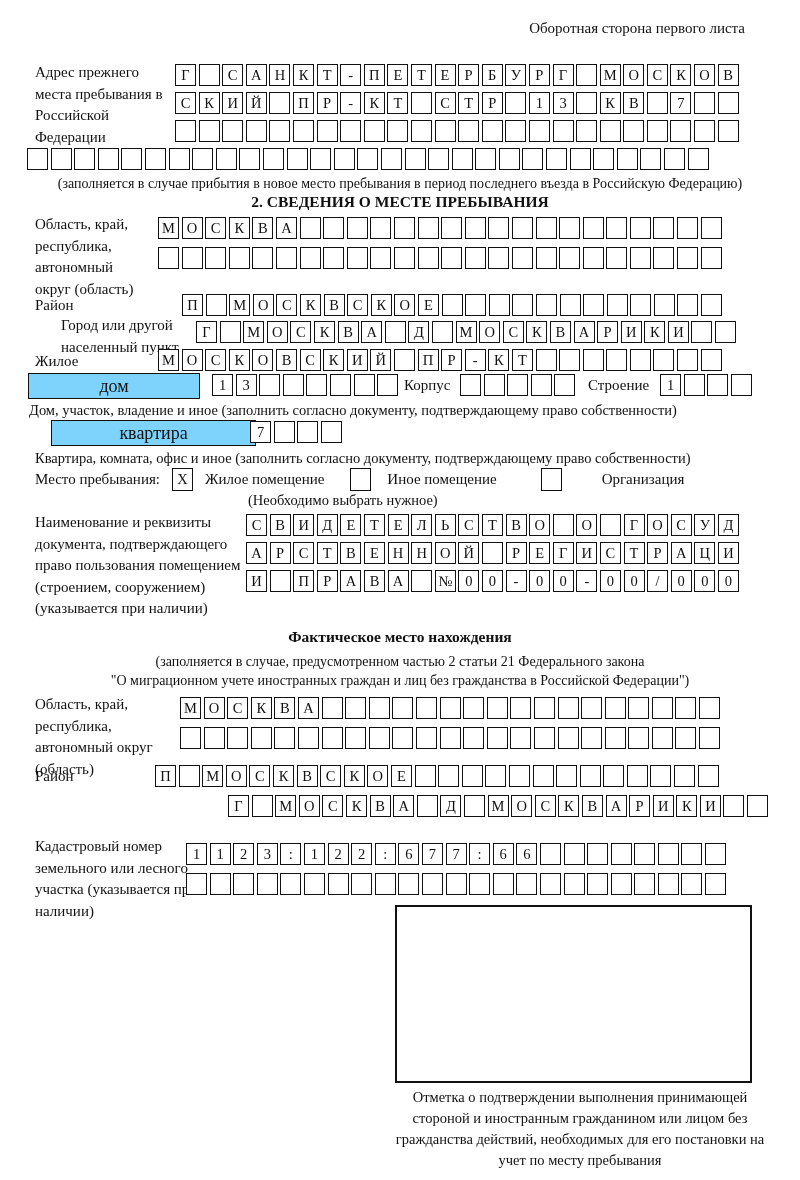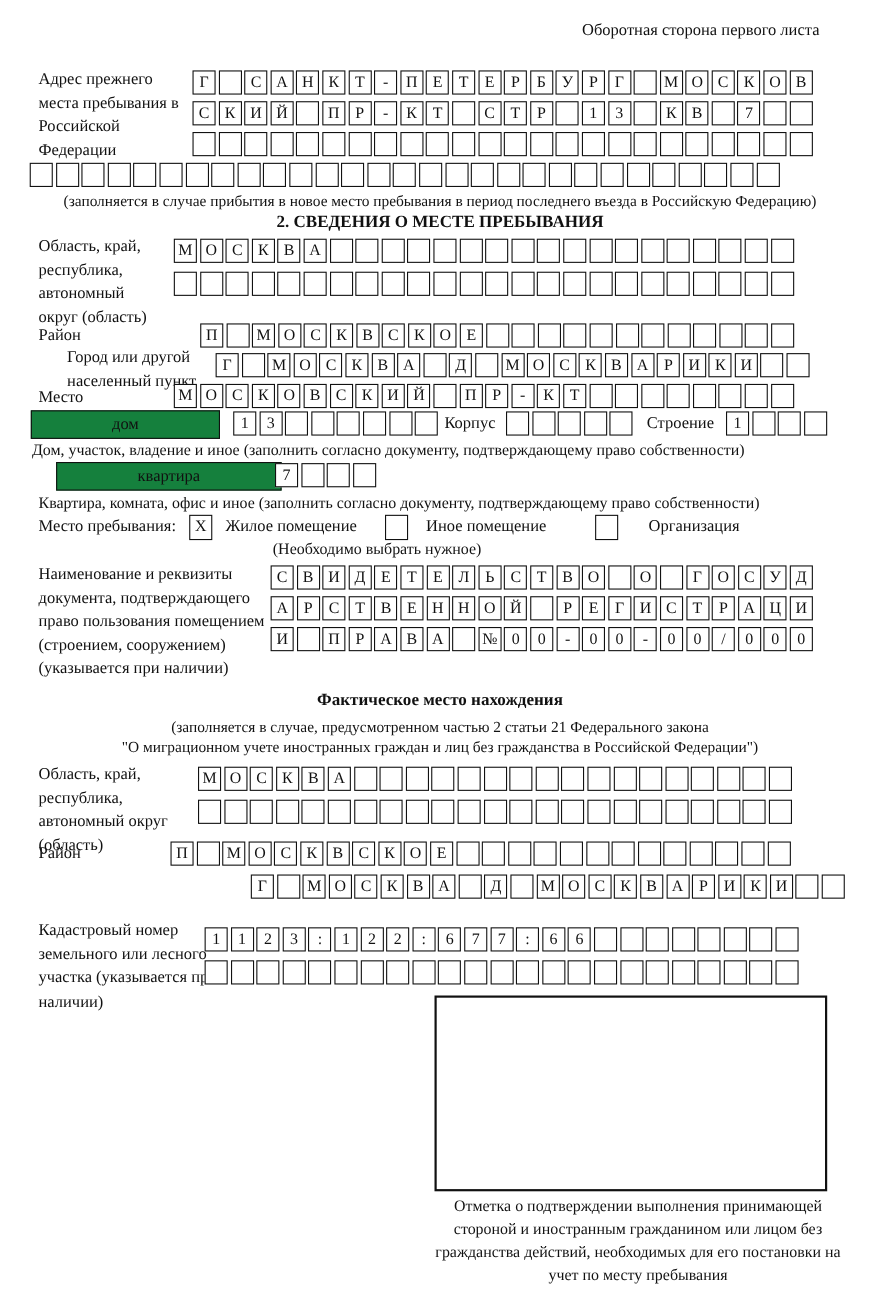--- a/index.html
+++ b/index.html
@@ -9,21 +9,21 @@
   .lbl{font-size:15px;line-height:21.5px;}
   .note{font-size:15px;}
   .cap{font-size:14px;text-align:center;width:800px;left:0;}
   .cap-left{font-size:14.5px;}
   .hdr{font-size:15.5px;font-weight:bold;text-align:center;width:800px;left:0;}
   .boxrow{display:flex;}
   .cbx{flex:0 0 auto;width:19px;height:20px;border:1.5px solid #111;margin-right:2.6px;
        display:flex;align-items:center;justify-content:center;
        font-size:14.5px;line-height:1;background:#fff;}
   .namebox{border:1.5px solid #111;display:flex;align-items:center;justify-content:center;
-       font-size:15px;background:#15803d;}
+       font-size:18px;background:#7dd3fc;}
   .ckbx{display:inline-flex;width:19px;height:21px;border:1.5px solid #111;
        align-items:center;justify-content:center;font-size:14.5px;vertical-align:middle;background:#fff;}
   .inline-lbl{font-size:15px;vertical-align:middle;}
   .bigbox{border:2px solid #111;background:#fff;}
 </style>
 </head>
 <body>
 
 <div class="page">
 
@@ -244,21 +244,21 @@
       <span class="cbx">В</span>
       <span class="cbx">А</span>
       <span class="cbx">Р</span>
       <span class="cbx">И</span>
       <span class="cbx">К</span>
       <span class="cbx">И</span>
       <span class="cbx"></span>
       <span class="cbx"></span>
     </div>
 
-  <div class="abs lbl" style="left:35px;top:351px;">Место</div>
+  <div class="abs lbl" style="left:35px;top:351px;">Жилое</div>
   <div class="abs boxrow" style="left:158px;top:349px;">
       <span class="cbx">М</span>
       <span class="cbx">О</span>
       <span class="cbx">С</span>
       <span class="cbx">К</span>
       <span class="cbx">О</span>
       <span class="cbx">В</span>
       <span class="cbx">С</span>
       <span class="cbx">К</span>
       <span class="cbx">И</span>
@@ -316,21 +316,21 @@
     </div>
   <div class="abs cap-left" style="left:35px;top:450px;">Квартира, комната, офис и иное (заполнить согласно документу, подтверждающему право собственности)</div>
 
   <div class="abs" style="left:35px;top:468px;">
     <span class="inline-lbl">Место пребывания:</span>
     <span class="ckbx" style="margin-left:8px;">X</span>
     <span class="inline-lbl" style="margin-left:8px;text-align:center;">Жилое помещение</span>
     <span class="ckbx" style="margin-left:22px;"></span>
     <span class="inline-lbl" style="margin-left:12px;">Иное помещение</span>
     <span class="ckbx" style="margin-left:40px;"></span>
-    <span class="inline-lbl" style="margin-left:24px;">Организация</span>
+    <span class="inline-lbl" style="margin-left:36px;">Организация</span>
   </div>
   <div class="abs cap-left" style="left:248px;top:492px;">(Необходимо выбрать нужное)</div>
 
   <div class="abs lbl" style="left:35px;top:512px;width:208px;">Наименование и реквизиты документа, подтверждающего право пользования помещением (строением, сооружением) (указывается при наличии)</div>
   <div class="abs boxrow" style="left:246px;top:514px;">
       <span class="cbx">С</span>
       <span class="cbx">В</span>
       <span class="cbx">И</span>
       <span class="cbx">Д</span>
       <span class="cbx">Е</span>

